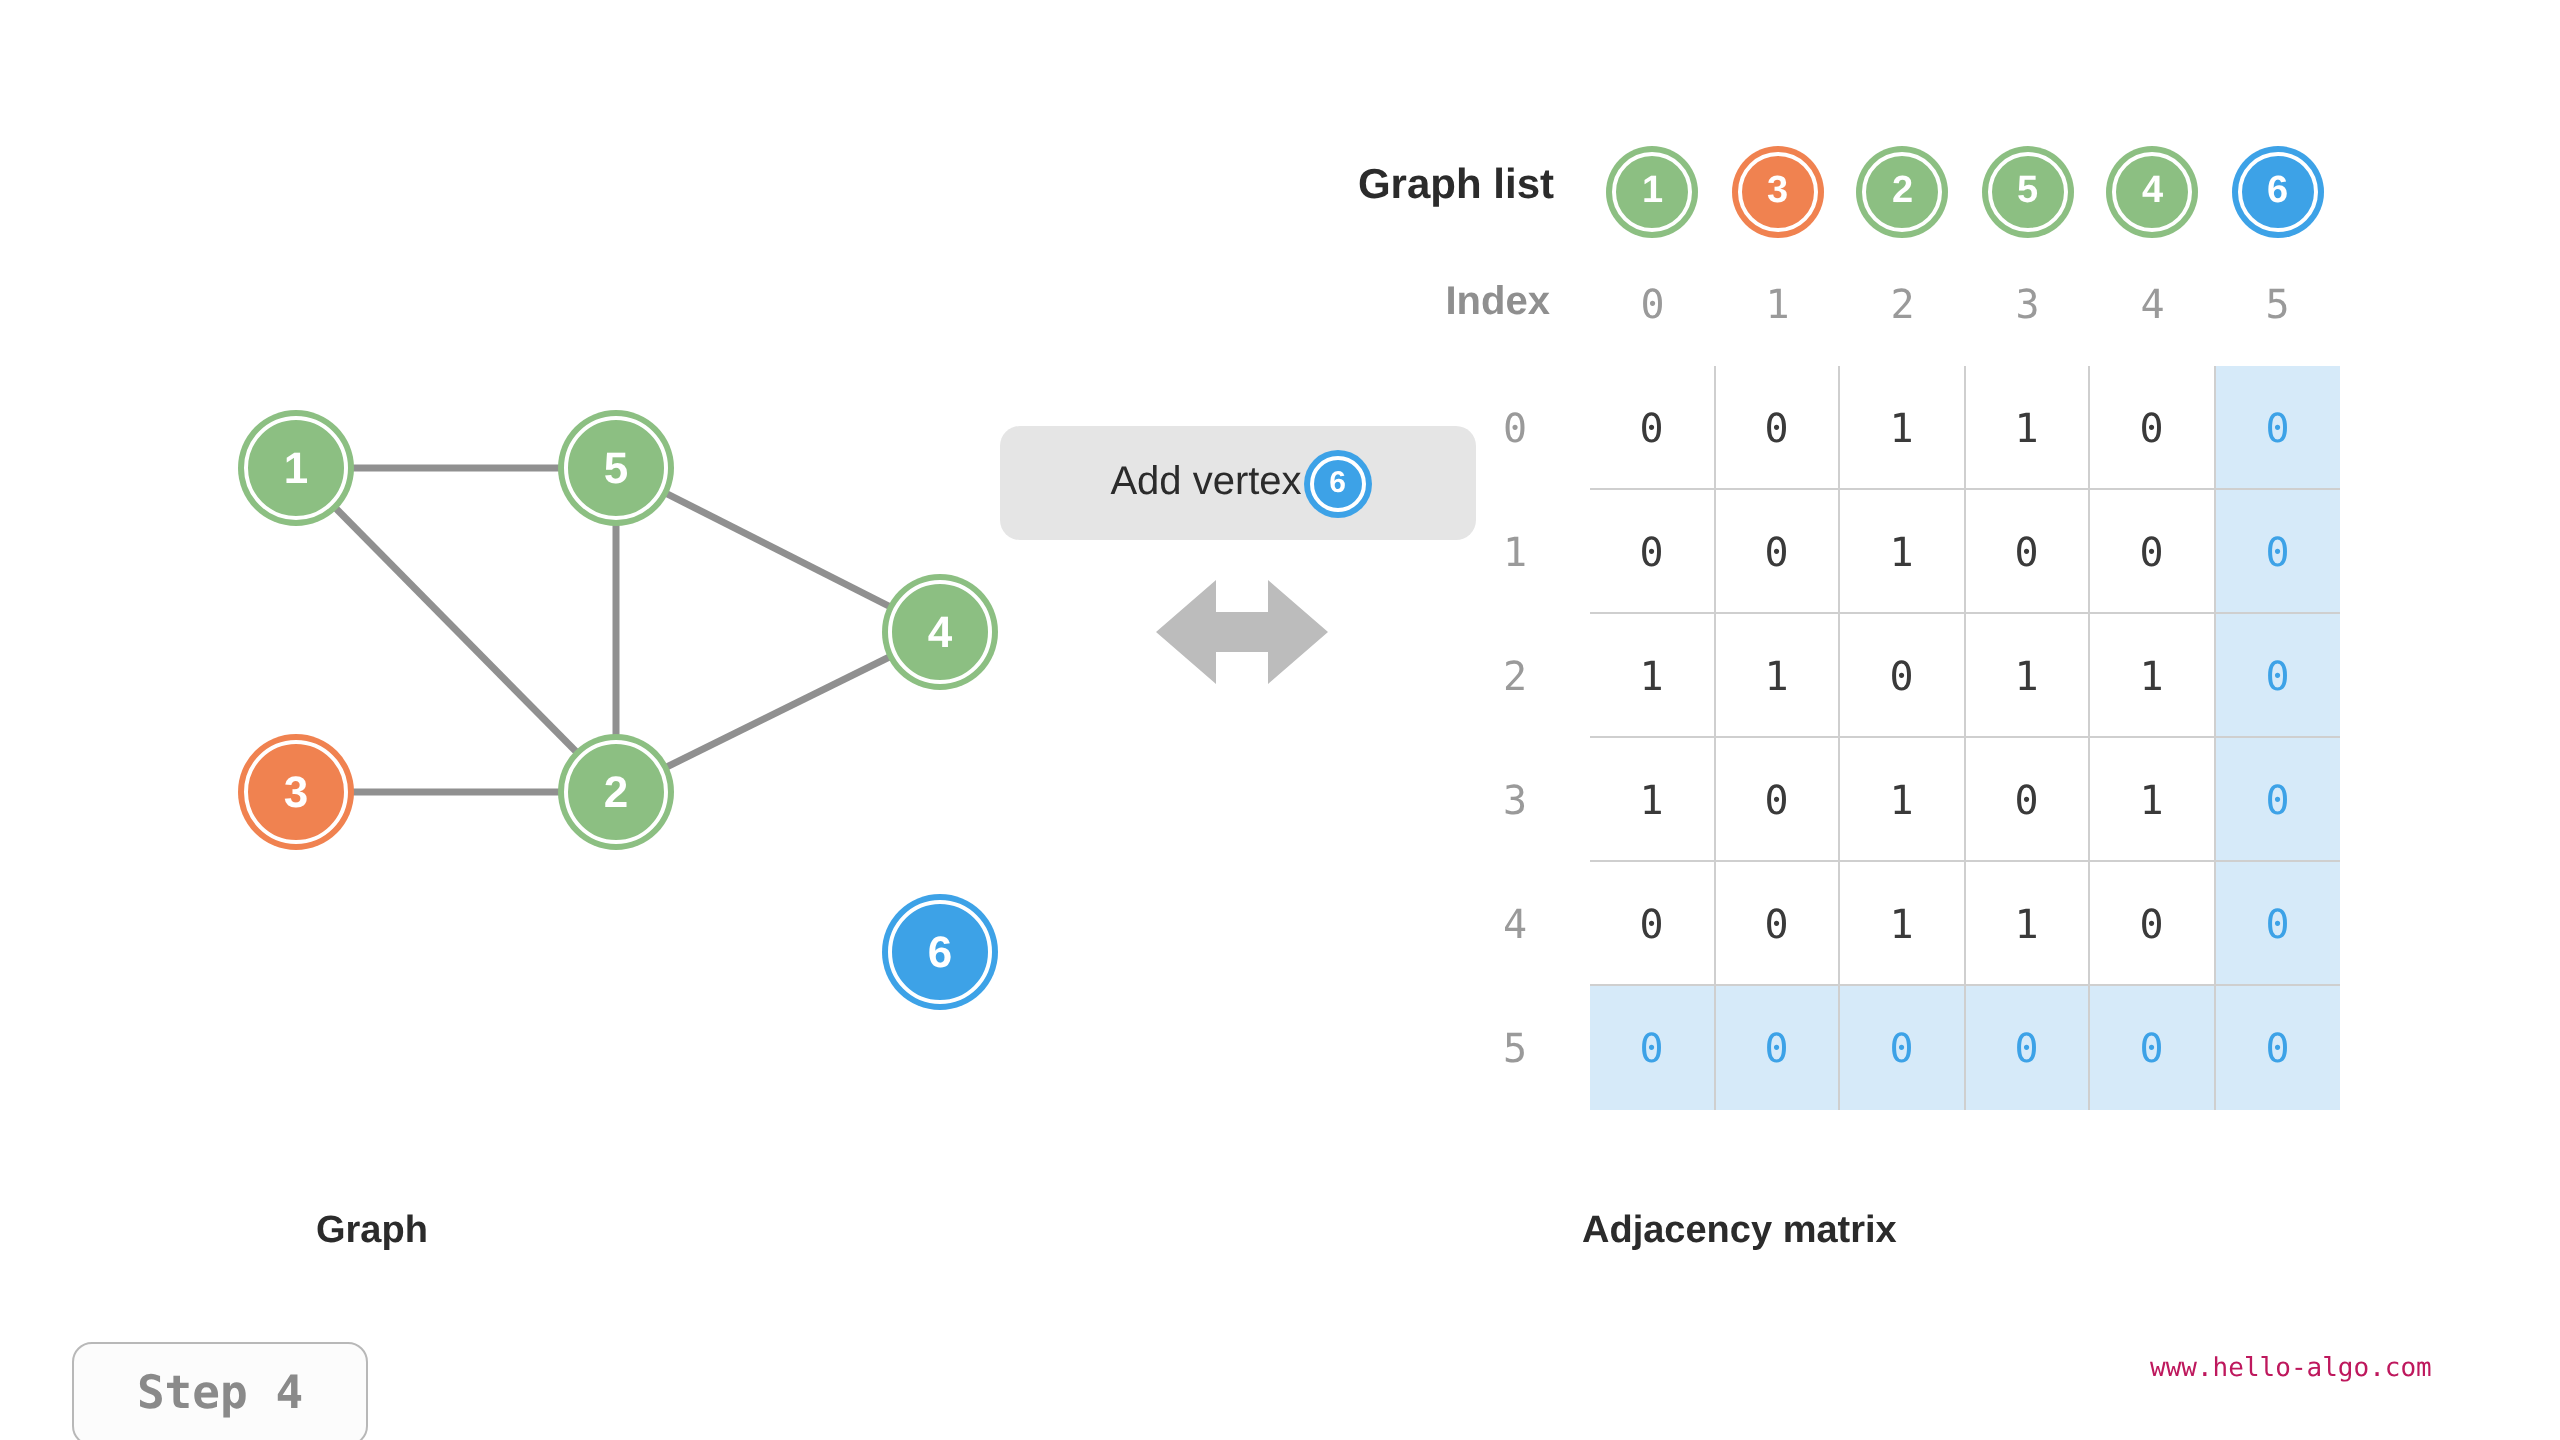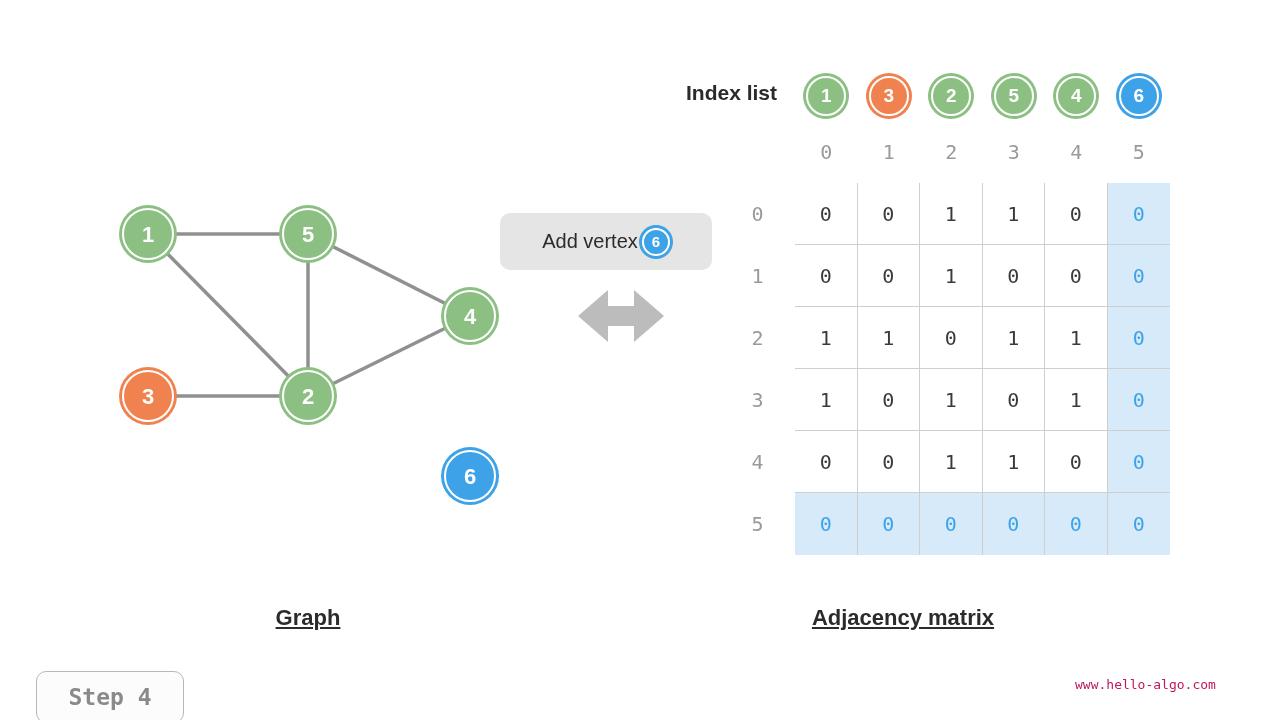--- a/index.html
+++ b/index.html
@@ -29,29 +29,29 @@
   .rowlabels .rcell{height:62px;display:flex;align-items:center;justify-content:center;
                     font-family:"DejaVu Sans Mono",monospace;font-size:20px;color:#9a9a9a;}
   .matrix{left:795px;top:183px;width:375px;height:372px;display:grid;
           grid-template-columns:repeat(6,62.5px);grid-template-rows:repeat(6,62px);}
   .mcell{display:flex;align-items:center;justify-content:center;box-sizing:border-box;
          font-family:"DejaVu Sans Mono",monospace;font-size:20px;color:#3a3a3a;background:#fff;}
   .mcell.br{border-right:1px solid #cfcfcf;}
   .mcell.bb{border-bottom:1px solid #cfcfcf;}
 
   
-  .opbox{left:500px;top:213px;width:212px;height:57px;background:#e5e5e5;border-radius:10px;
+  .opbox{left:500px;top:213px;width:238px;height:57px;background:#e5e5e5;border-radius:10px;
          display:flex;align-items:center;justify-content:center;gap:4px;}
   .opbox .oplabel{font-size:20px;color:#2b2b2b;}
   .oparrow{left:578px;top:290px;}
 
   
-  .caption{font-weight:bold;font-size:22px;color:#2b2b2b;text-align:center;width:300px;text-decoration:underline;}
+  .caption{font-weight:bold;font-size:19px;color:#2b2b2b;width:300px;}
   .caption-graph{left:158px;top:605px;}
-  .caption-matrix{left:753px;top:605px;}
+  .caption-matrix{left:791px;top:605px;}
   .stepbox{left:36px;top:671px;width:146px;height:50px;background:#fcfcfc;
            border:1px solid #b8b8b8;border-radius:10px;display:flex;align-items:center;
            justify-content:center;font-family:"DejaVu Sans Mono",monospace;
            font-weight:bold;font-size:23px;color:#8a8a8a;}
   .watermark{left:1075px;top:677px;font-family:"DejaVu Sans Mono",monospace;
              font-size:13px;color:#be185d;}
 </style>
 </head>
 <body>
 
@@ -98,21 +98,21 @@
 
   <div class="abs opbox">
     <span class="oplabel">Add vertex</span>
     <span class="badge small" id="op-badge" style="background: rgb(61, 162, 231); box-shadow: rgb(61, 162, 231) 0px 0px 0px 3px;">6</span>
   </div>
 
   <svg class="abs oparrow" width="86" height="52" viewBox="0 0 86 52">
     <polygon id="arrow-poly" points="0,26 30,0 30,16 56,16 56,0 86,26 56,52 56,36 30,36 30,52" fill="#bcbcbc"></polygon>
   </svg>
 
-  <div class="abs side-label vlist-label">Index list</div>
+  <div class="abs side-label vlist-label">Graph list</div>
   <div class="abs row6" id="vertex-list" style="left:795px;top:73px;width:375px;height:46px;">
       <div class="cell">
         <div class="badge" style="background: rgb(140, 191, 130); box-shadow: rgb(140, 191, 130) 0px 0px 0px 3px;">1</div>
       </div>
       <div class="cell">
         <div class="badge" style="background: rgb(240, 130, 80); box-shadow: rgb(240, 130, 80) 0px 0px 0px 3px;">3</div>
       </div>
       <div class="cell">
         <div class="badge" style="background: rgb(140, 191, 130); box-shadow: rgb(140, 191, 130) 0px 0px 0px 3px;">2</div>
       </div>
@@ -120,20 +120,21 @@
         <div class="badge" style="background: rgb(140, 191, 130); box-shadow: rgb(140, 191, 130) 0px 0px 0px 3px;">5</div>
       </div>
       <div class="cell">
         <div class="badge" style="background: rgb(140, 191, 130); box-shadow: rgb(140, 191, 130) 0px 0px 0px 3px;">4</div>
       </div>
       <div class="cell">
         <div class="badge" style="background: rgb(61, 162, 231); box-shadow: rgb(61, 162, 231) 0px 0px 0px 3px;">6</div>
       </div>
     </div>
 
+  <div class="abs side-label index-label">Index</div>
   <div class="abs row6 index-row" id="index-row">
       <div class="cell">0</div>
       <div class="cell">1</div>
       <div class="cell">2</div>
       <div class="cell">3</div>
       <div class="cell">4</div>
       <div class="cell">5</div>
     </div>
 
   <div class="abs rowlabels" id="row-labels">

